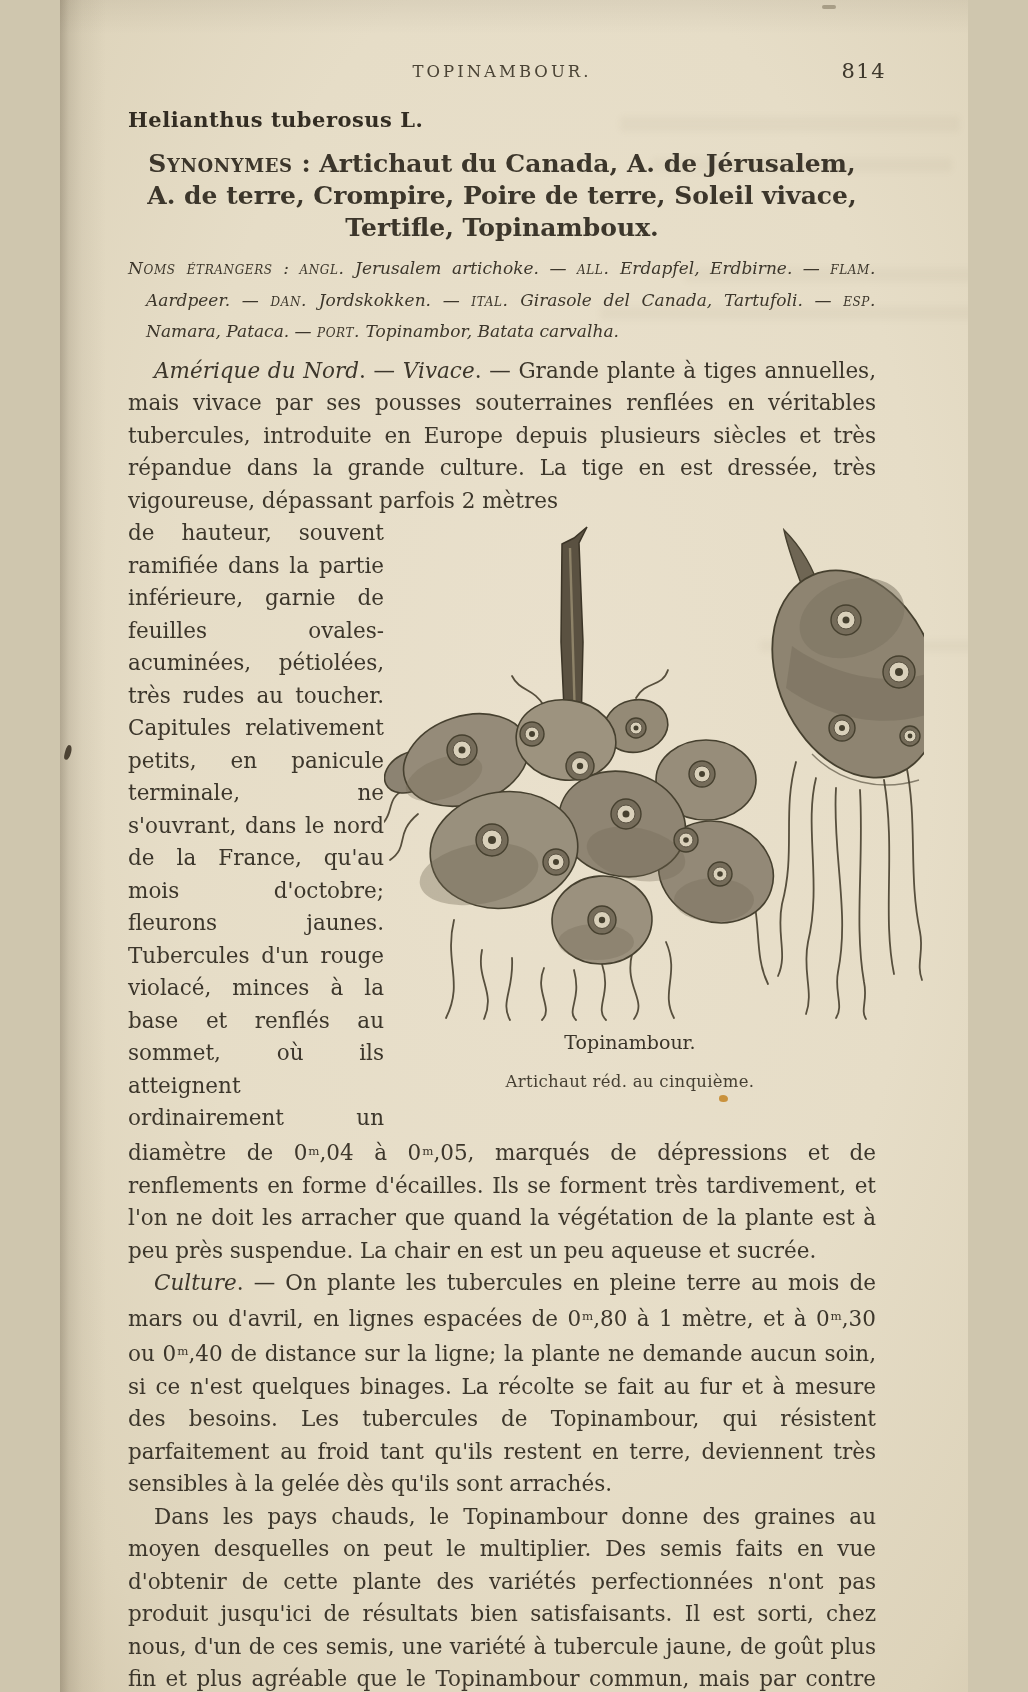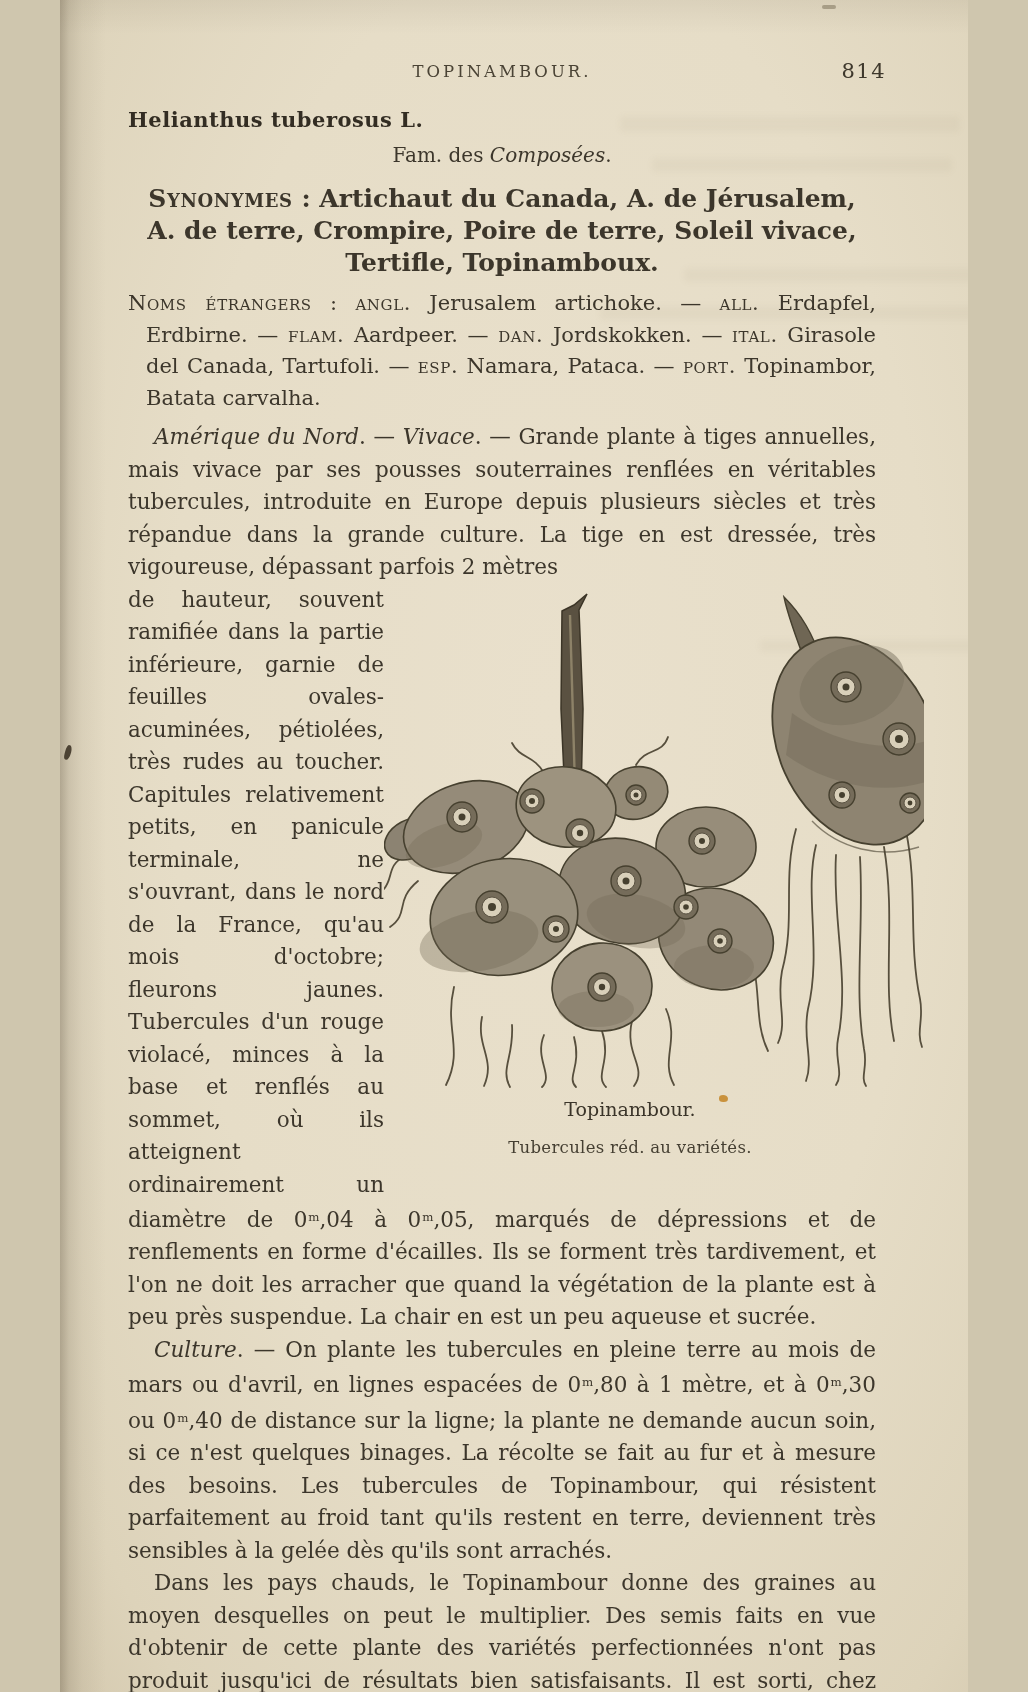--- a/index.html
+++ b/index.html
@@ -17,21 +17,21 @@
   }
   .ghost{position:absolute;background:#897b5e;opacity:0.06;filter:blur(3px);border-radius:3px;z-index:0;}
   .content{position:relative;z-index:1;padding:0 92px 0 68px;}
   .header{position:relative;height:28px;margin-top:62px;}
   .running-title{position:absolute;left:0;right:0;text-align:center;font-size:16.5px;letter-spacing:3px;color:#4a4335;}
   .page-number{position:absolute;right:-10px;top:-3px;font-size:21px;letter-spacing:1.5px;color:#3e382c;}
   .main-title{margin:50px 0 0 0;text-align:center;font-size:29px;font-weight:bold;letter-spacing:6px;color:#2e2920;}
   .latin-name{margin-top:17px;font-size:21px;font-weight:bold;letter-spacing:0.5px;color:#332d23;}
   .family{margin-top:11px;text-align:center;font-size:20px;}
   .synonyms{margin-top:16px;text-align:center;font-size:25px;line-height:32px;padding:0 8px;font-weight:bold;}
-  .foreign{margin-top:9px;font-size:21px;line-height:31.5px;text-align:justify;padding-left:18px;text-indent:-18px;}
+  .foreign{margin-top:9px;font-size:17px;line-height:31.5px;text-align:justify;padding-left:18px;text-indent:-18px;font-style:italic;}
   .body-text{font-size:21.5px;line-height:32.5px;text-align:justify;}
   .para{margin:0;}
   .p1-intro{margin-top:7px;text-indent:26px;}
   .indent{text-indent:26px;}
   .figure-float{float:right;width:492px;margin:5px 0 10px 0;position:relative;}
   .figure-float svg{display:block;width:540px;height:500px;margin-left:auto;margin-right:-48px;}
   .fig-caption-title{text-align:center;font-size:19px;margin-top:4px;color:#3a3429;}
   .fig-caption-sub{text-align:center;font-size:16.5px;margin-top:7px;color:#453f32;letter-spacing:0.3px;}
   .run-i{font-style:italic;}
   .run-sc{font-variant:small-caps;letter-spacing:0.6px;}
@@ -54,21 +54,20 @@
   <div class="ghost" style="left:700px;top:640px;width:230px;height:12px;"></div>
 
   <div class="content">
 
     <div class="header">
       <span class="running-title">TOPINAMBOUR.</span>
       <span class="page-number">814</span>
     </div>
 
     <div class="latin-name">Helianthus tuberosus L.</div>
-    <div class="family"><span>Fam. des </span><span class="run-i">Composées</span><span>.</span></div>
 
     <div class="synonyms"><span class="run-sc">Synonymes</span><span> : Artichaut du Canada, A. de Jérusalem, A. de terre, Crompire, Poire de terre, Soleil vivace, Tertifle, Topinamboux.</span></div>
 
     <div class="foreign"><span class="run-sc">Noms étrangers</span><span> : </span><span class="run-sc">angl.</span><span> Jerusalem artichoke. — </span><span class="run-sc">all.</span><span> Erdapfel, Erdbirne. — </span><span class="run-sc">flam.</span><span> Aardpeer. — </span><span class="run-sc">dan.</span><span> Jordskokken. — </span><span class="run-sc">ital.</span><span> Girasole del Canada, Tartufoli. — </span><span class="run-sc">esp.</span><span> Namara, Pataca. — </span><span class="run-sc">port.</span><span> Topinambor, Batata carvalha.</span></div>
 
     <div class="body-text">
 
       <div class="para p1-intro"><span class="run-i">Amérique du Nord</span><span>. — </span><span class="run-i">Vivace</span><span>. — Grande plante à tiges annuelles, mais vivace par ses pousses souterraines renflées en véritables tubercules, introduite en Europe depuis plusieurs siècles et très répandue dans la grande culture. La tige en est dressée, très vigoureuse, dépassant parfois 2 mètres</span></div>
 
       <div class="para p1-wrap">
@@ -202,21 +201,21 @@
                 </g>
               <g transform="translate(526,214)">
                   <circle r="10" fill="#756c5a" stroke="#46402f" stroke-width="1.4"></circle>
                   <circle r="6" fill="#d9d0ba" stroke="#5a5242"></circle>
                   <circle r="2.4" fill="#46402f"></circle>
                 </g>
             </g>
           </svg>
           <figcaption>
             <div class="fig-caption-title">Topinambour.</div>
-            <div class="fig-caption-sub">Tubercules réd. au variétés.</div>
+            <div class="fig-caption-sub">Artichaut réd. au cinquième.</div>
           </figcaption>
         </figure>
 
         <span><span>de hauteur, souvent ramifiée dans la partie inférieure, garnie de feuilles ovales-acuminées, pétiolées, très rudes au toucher. Capitules relativement petits, en panicule terminale, ne s'ouvrant, dans le nord de la France, qu'au mois d'octobre; fleurons jaunes. Tubercules d'un rouge violacé, minces à la base et renflés au sommet, où ils atteignent ordinairement un diamètre de 0</span><span class="run-sup">m</span><span>,04 à 0</span><span class="run-sup">m</span><span>,05, marqués de dépressions et de renflements en forme d'écailles. Ils se forment très tardivement, et l'on ne doit les arracher que quand la végétation de la plante est à peu près suspendue. La chair en est un peu aqueuse et sucrée.</span></span>
       </div>
 
       <div class="para indent"><span class="run-i">Culture</span><span>. — On plante les tubercules en pleine terre au mois de mars ou d'avril, en lignes espacées de 0</span><span class="run-sup">m</span><span>,80 à 1 mètre, et à 0</span><span class="run-sup">m</span><span>,30 ou 0</span><span class="run-sup">m</span><span>,40 de distance sur la ligne; la plante ne demande aucun soin, si ce n'est quelques binages. La récolte se fait au fur et à mesure des besoins. Les tubercules de Topinambour, qui résistent parfaitement au froid tant qu'ils restent en terre, deviennent très sensibles à la gelée dès qu'ils sont arrachés.</span></div>
       <div class="para indent"><span>Dans les pays chauds, le Topinambour donne des graines au moyen desquelles on peut le multiplier. Des semis faits en vue d'obtenir de cette plante des variétés perfectionnées n'ont pas produit jusqu'ici de résultats bien satisfaisants. Il est sorti, chez nous, d'un de ces semis, une variété à tubercule jaune, de goût plus fin et plus agréable que le Topinambour commun, mais par contre sensiblement moins productive. Cette variété pour-</span></div>
 
     </div>

